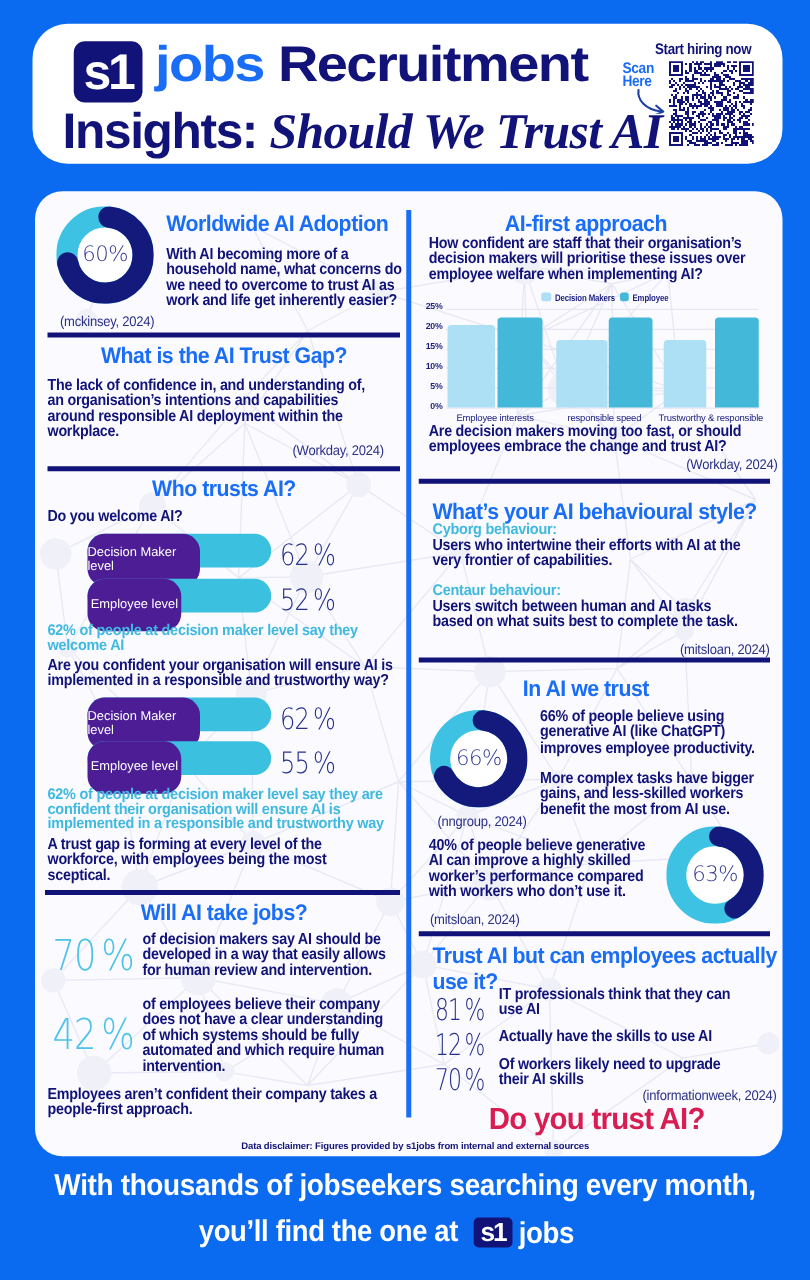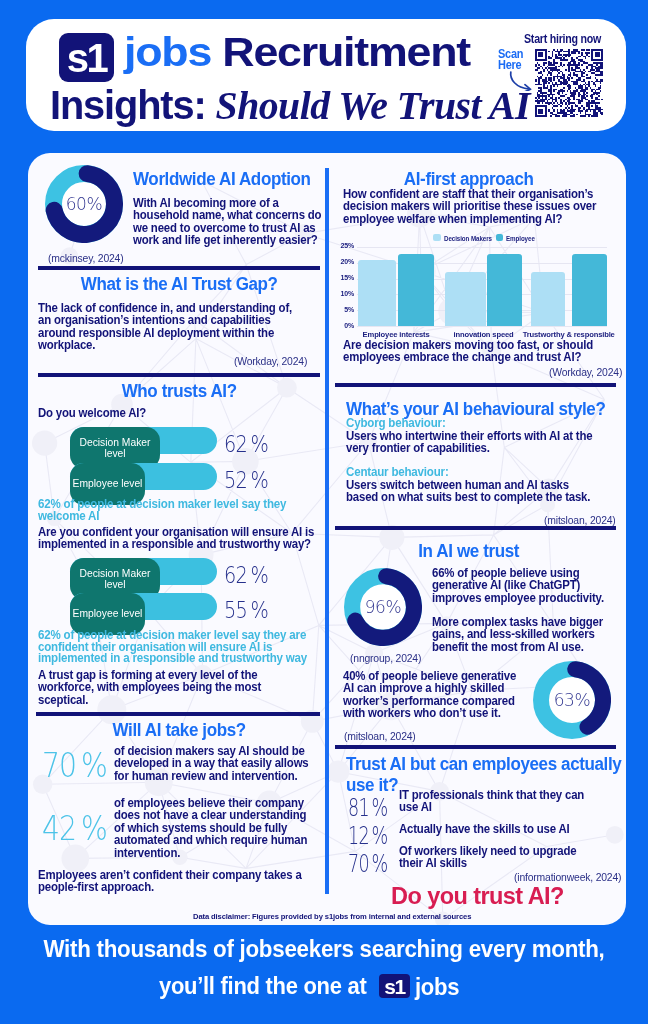--- a/index.html
+++ b/index.html
@@ -40,40 +40,40 @@
   .cy{position:absolute;color:#3fb9e0;font-weight:700;font-size:12.3px;line-height:11.6px;letter-spacing:-0.2px;
      transform:scaleX(0.94);transform-origin:left top;}
 
   
   .donutwrap{position:absolute;}
   .donut-label{position:absolute;text-align:center;color:#353a92;font-weight:300;font-family:"DejaVu Sans",sans-serif;
      letter-spacing:-0.4px;}
 
   
   .bar{position:absolute;height:27px;border-radius:14px;background:#3cc0e0;}
-  .barlab{position:absolute;left:0;top:0;height:42px;border-radius:14px;background:#0f766e;color:#fff;
-    font-size:10.3px;font-weight:400;display:flex;align-items:center;justify-content:center;text-align:center;line-height:11.5px;}
+  .barlab{position:absolute;left:0;top:0;height:42px;border-radius:14px;background:#4c1d95;color:#fff;
+    font-size:10.3px;font-weight:400;display:flex;align-items:center;justify-content:center;line-height:11.5px;}
   .barval{position:absolute;color:#26308c;font-weight:200;font-family:"DejaVu Sans",sans-serif;font-size:23.5px;
      letter-spacing:-0.8px;transform:scaleX(0.82);transform-origin:left top;white-space:nowrap;}
 
   
   .bigpct{position:absolute;color:#4cc3e8;font-weight:200;font-family:"DejaVu Sans",sans-serif;font-size:34px;
      letter-spacing:-1px;transform:scaleX(0.83);transform-origin:left top;white-space:nowrap;}
   .npct{position:absolute;color:#26308c;font-weight:200;font-family:"DejaVu Sans",sans-serif;font-size:24px;
      letter-spacing:-1px;transform:scaleX(0.73);transform-origin:left top;white-space:nowrap;}
 
   
   .chart{position:absolute;}
   .legend-sq{position:absolute;width:13px;height:13px;border-radius:2px;}
   .legend-tx{position:absolute;font-size:7.6px;font-weight:700;color:#1a1d7e;letter-spacing:-0.1px;white-space:nowrap;
      transform:scaleX(0.82);transform-origin:left top;}
   .ytick{position:absolute;font-size:7px;font-weight:700;color:#1a1d7e;text-align:right;letter-spacing:-0.2px;}
   .gline{position:absolute;height:1px;background:#e6e6f2;}
   .cbar{position:absolute;border-radius:3px 3px 0 0;}
-  .xtick{position:absolute;font-size:7.6px;font-weight:700;color:#1a1d7e;text-align:center;letter-spacing:-0.15px;white-space:nowrap;}
+  .xtick{position:absolute;font-size:7.6px;font-weight:400;color:#1a1d7e;text-align:center;letter-spacing:-0.15px;white-space:nowrap;}
 
   .redcta{position:absolute;color:#d81d52;font-weight:700;font-size:24.5px;letter-spacing:-0.6px;white-space:nowrap;
      transform:scaleX(0.96);transform-origin:left top;}
   .disc{position:absolute;color:#121378;font-weight:700;font-size:7.6px;letter-spacing:-0.1px;}
 
   
   .footer{position:absolute;left:0;top:930px;width:648px;color:#fff;}
   .f1{position:absolute;left:0;top:5px;width:648px;text-align:center;font-size:24px;font-weight:700;
       line-height:28px;letter-spacing:-0.3px;white-space:nowrap;transform:scaleX(0.932);transform-origin:center top;}
   .f2{position:absolute;left:159px;top:42px;font-size:24px;font-weight:700;
@@ -221,21 +221,21 @@
           <div class="ytick" style="left: 0px; top: 46.3px; width: 26px;">15%</div>
           <div class="gline" style="left: 29px; top: 34.5px; width: 250px;"></div>
           <div class="ytick" style="left: 0px; top: 30.3px; width: 26px;">20%</div>
           <div class="gline" style="left: 29px; top: 18.6px; width: 250px;"></div>
           <div class="ytick" style="left: 0px; top: 14.4px; width: 26px;">25%</div>
           <div class="cbar" style="left: 29.8px; top: 32.3px; width: 38.2px; height: 66px; background: rgb(173, 223, 245);"></div>
           <div class="cbar" style="left: 70px; top: 25.5px; width: 36.4px; height: 72.8px; background: rgb(68, 184, 216);"></div>
           <div class="xtick" style="left: 5.8px; top: 102.3px; width: 124.6px;">Employee interests</div>
           <div class="cbar" style="left: 116.8px; top: 43.9px; width: 40.8px; height: 54.4px; background: rgb(173, 223, 245);"></div>
           <div class="cbar" style="left: 159px; top: 25.5px; width: 35.2px; height: 72.8px; background: rgb(68, 184, 216);"></div>
-          <div class="xtick" style="left: 92.8px; top: 102.3px; width: 125.4px;">innovation speed</div>
+          <div class="xtick" style="left: 92.8px; top: 102.3px; width: 125.4px;">responsible speed</div>
           <div class="cbar" style="left: 202.7px; top: 43.9px; width: 34.1px; height: 54.4px; background: rgb(173, 223, 245);"></div>
           <div class="cbar" style="left: 243.5px; top: 25.5px; width: 35.2px; height: 72.8px; background: rgb(68, 184, 216);"></div>
           <div class="xtick" style="left: 178.7px; top: 102.3px; width: 124px;">Trustworthy &amp; responsible</div>
           <div class="legend-sq" style="left: 105px; top: 5.8px; width: 7.5px; height: 7px; background: rgb(173, 223, 245);"></div>
           <div class="legend-tx" style="left: 115.9px; top: 6.4px;">Decision Makers</div>
           <div class="legend-sq" style="left: 167.5px; top: 5.8px; width: 7.5px; height: 7px; background: rgb(68, 184, 216);"></div>
           <div class="legend-tx" style="left: 178.1px; top: 6.4px;">Employee</div>
         </div>
     </div>
 
@@ -252,21 +252,21 @@
     <div class="src" style="left:216px;top:361px;">(mitsloan, 2024)</div>
 
     <div class="hr" style="left:7px;top:373px;width:281px;"></div>
 
     <div class="h2" style="left: -8.2px; top: 388px; width: 297.4px; text-align: center; transform-origin: center top;">In AI we trust</div>
     <svg class="donutwrap" style="left:16px;top:415px;width:78px;height:78px;" viewBox="0 0 78 78">
       <circle cx="39" cy="39" r="39" fill="#ffffff"></circle>
       <circle cx="39" cy="39" r="30.9" fill="none" stroke="#3dc2e3" stroke-width="16.2"></circle>
       <path id="dn2" fill="none" stroke="#131a7c" stroke-width="16.2" stroke-linecap="round" d="M 42.23 8.27 A 30.9 30.9 0 1 1 11.32 52.74"></path>
     </svg>
-    <div class="donut-label" style="left:16px;top:444px;width:78px;font-size:17px;">96%</div>
+    <div class="donut-label" style="left:16px;top:444px;width:78px;font-size:17px;">66%</div>
     <div class="src" style="left:22px;top:499px;">(nngroup, 2024)</div>
 
     <div class="bd" style="left: 104px; top: 414px; width: 202.2px;">66% of people believe using generative AI (like ChatGPT) improves employee productivity.</div>
     <div class="bd" style="left: 104px; top: 463px; width: 202.2px;">More complex tasks have bigger gains, and less-skilled workers benefit the most from AI use.</div>
 
     <div class="bd" style="left: 15px; top: 517px; width: 200px;">40% of people believe generative AI can improve a highly skilled worker’s performance compared with workers who don’t use it.</div>
     <div class="src" style="left:16px;top:577px;">(mitsloan, 2024)</div>
 
     <svg class="donutwrap" style="left:205px;top:508px;width:78px;height:78px;" viewBox="0 0 78 78">
       <circle cx="39" cy="39" r="39" fill="#ffffff"></circle>

